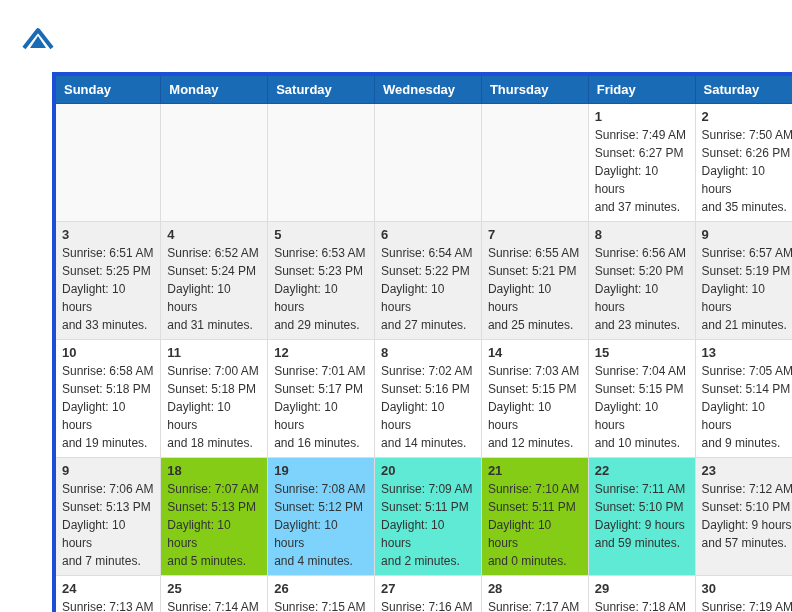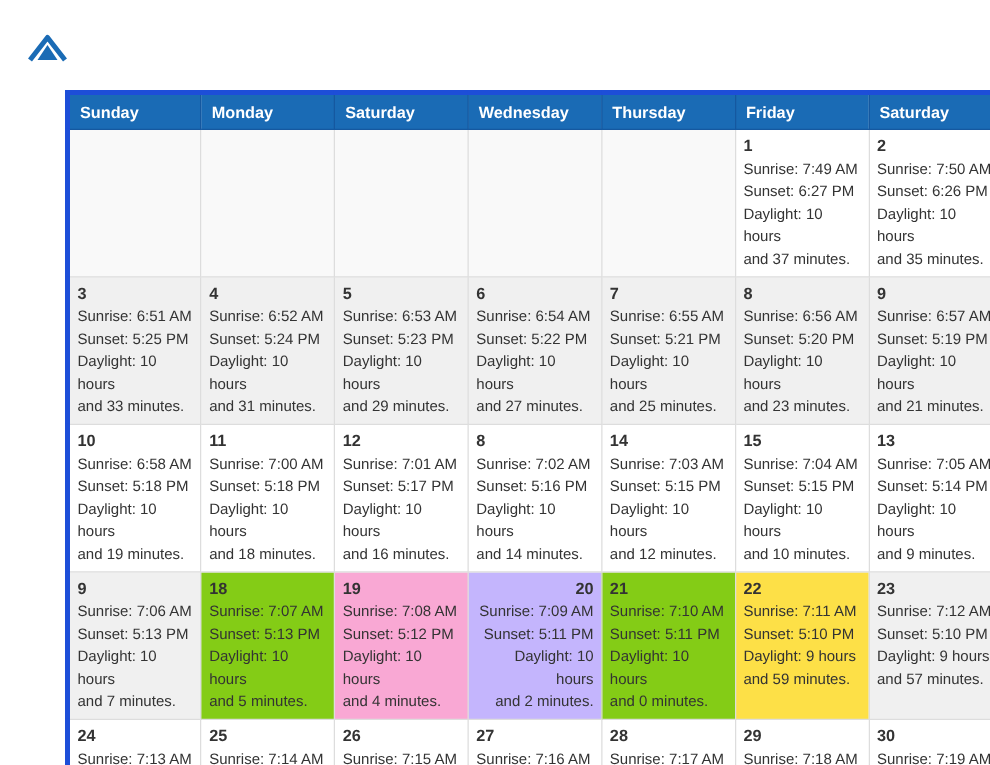--- a/index.html
+++ b/index.html
@@ -201,33 +201,33 @@
         </tr>
         <tr style="background: rgb(240, 240, 240);">
           <td style="background: rgb(240, 240, 240);">
             <span class="day-number">9</span>
             <div class="day-info">Sunrise: 7:06 AM<br>Sunset: 5:13 PM<br>Daylight: 10 hours<br>and 7 minutes.</div>
           </td>
           <td style="background: #84cc16;">
             <span class="day-number">18</span>
             <div class="day-info">Sunrise: 7:07 AM<br>Sunset: 5:13 PM<br>Daylight: 10 hours<br>and 5 minutes.</div>
           </td>
-          <td style="background: #f9a8d4;">
+          <td style="background: #7dd3fc;">
             <span class="day-number">19</span>
             <div class="day-info">Sunrise: 7:08 AM<br>Sunset: 5:12 PM<br>Daylight: 10 hours<br>and 4 minutes.</div>
           </td>
-          <td style="background: #c4b5fd; text-align: right;">
+          <td style="background: #5eead4;">
             <span class="day-number">20</span>
             <div class="day-info">Sunrise: 7:09 AM<br>Sunset: 5:11 PM<br>Daylight: 10 hours<br>and 2 minutes.</div>
           </td>
           <td style="background: #84cc16;">
             <span class="day-number">21</span>
             <div class="day-info">Sunrise: 7:10 AM<br>Sunset: 5:11 PM<br>Daylight: 10 hours<br>and 0 minutes.</div>
           </td>
-          <td style="background: #fde047;">
+          <td style="background: #5eead4;">
             <span class="day-number">22</span>
             <div class="day-info">Sunrise: 7:11 AM<br>Sunset: 5:10 PM<br>Daylight: 9 hours<br>and 59 minutes.</div>
           </td>
           <td style="background: rgb(240, 240, 240);">
             <span class="day-number">23</span>
             <div class="day-info">Sunrise: 7:12 AM<br>Sunset: 5:10 PM<br>Daylight: 9 hours<br>and 57 minutes.</div>
           </td>
         </tr>
         <tr>
           <td>

